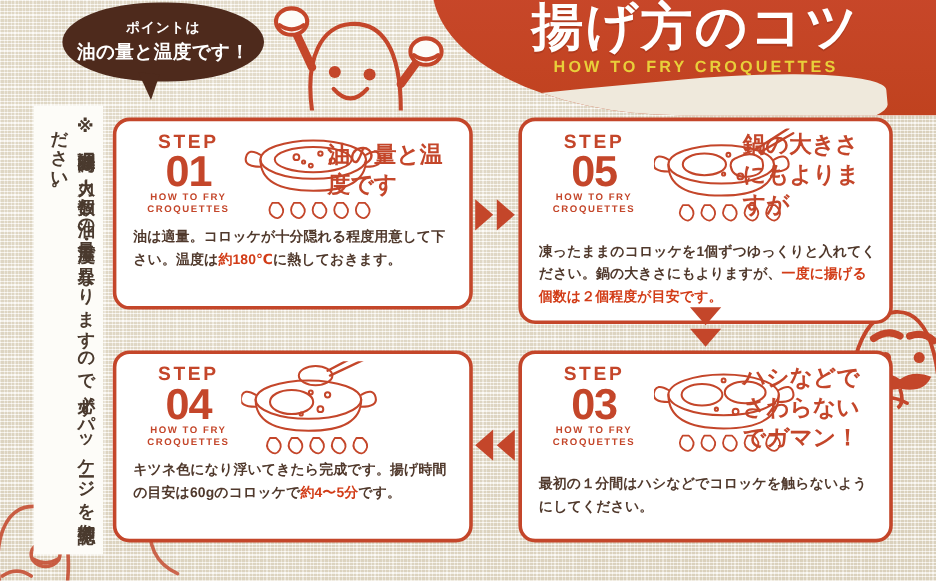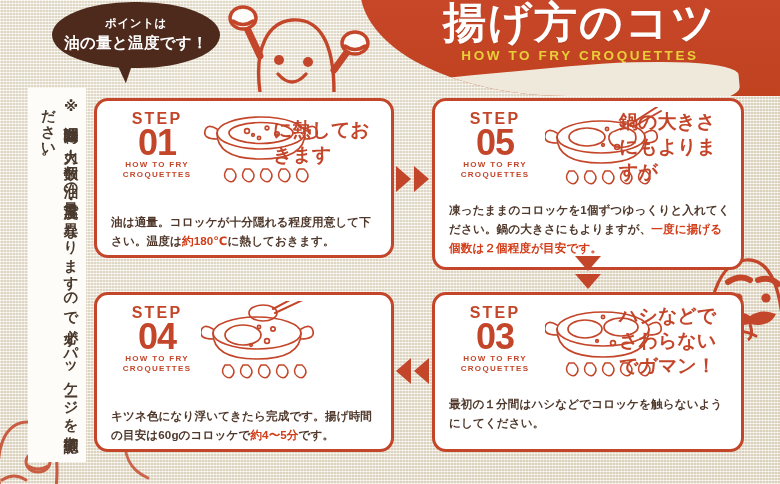--- a/index.html
+++ b/index.html
@@ -90,21 +90,21 @@
 
   .headline{
     position:absolute;right:10px;top:8px;width:112px;
     color:#c4462a;font-size:19px;font-weight:bold;line-height:1.32;
     text-align:left;
   }
   #card-1 .headline{top:16px;width:108px;}
   #card-4 .headline{top:38px;width:118px;font-size:19px;}
 
   .body{
-    position:absolute;left:14px;right:10px;top:112px;
+    position:absolute;left:14px;right:10px;top:88px;
     font-size:11.6px;line-height:1.62;color:#50392c;font-weight:bold;
     letter-spacing:.1px;
   }
   #card-2 .body,#card-3 .body{top:100px;}
   .hl{color:#d23c17;}
 
   
   .arrow{position:absolute;width:0;height:0;}
   .ar-r{border-top:13px solid transparent;border-bottom:13px solid transparent;border-left:15px solid #c4462a;}
   .ar-l{border-top:13px solid transparent;border-bottom:13px solid transparent;border-right:15px solid #c4462a;}
@@ -193,21 +193,21 @@
           <circle cx="52" cy="28" r="1.3"></circle>
           <g stroke-width="1.5">
             <path d="M26 62 q-5 7 0 11 q5 4 8 -1 q3 -5 -3 -10 z"></path>
             <path d="M44 62 q-5 7 0 11 q5 4 8 -1 q3 -5 -3 -10 z"></path>
             <path d="M62 62 q-5 7 0 11 q5 4 8 -1 q3 -5 -3 -10 z"></path>
             <path d="M80 62 q-5 7 0 11 q5 4 8 -1 q3 -5 -3 -10 z"></path>
             <path d="M98 62 q-5 7 0 11 q5 4 8 -1 q3 -5 -3 -10 z"></path>
           </g>
         </g>
       </svg>
-      <div class="headline">に熱しておきます</div>
+      <div class="headline">油の量と温度です</div>
     </div>
     <div class="body"><span>油は適量。コロッケが十分隠れる程度用意して下さい。温度は</span><span class="hl">約180℃</span><span>に熱しておきます。</span></div>
   </div>
 
   <div class="arrow ar-r" style="left:396px;top:166px;"></div>
   <div class="arrow ar-r" style="left:414px;top:166px;"></div>
 
   <div class="card" id="card-2">
     <div class="card-top">
       <div class="stepblk">

